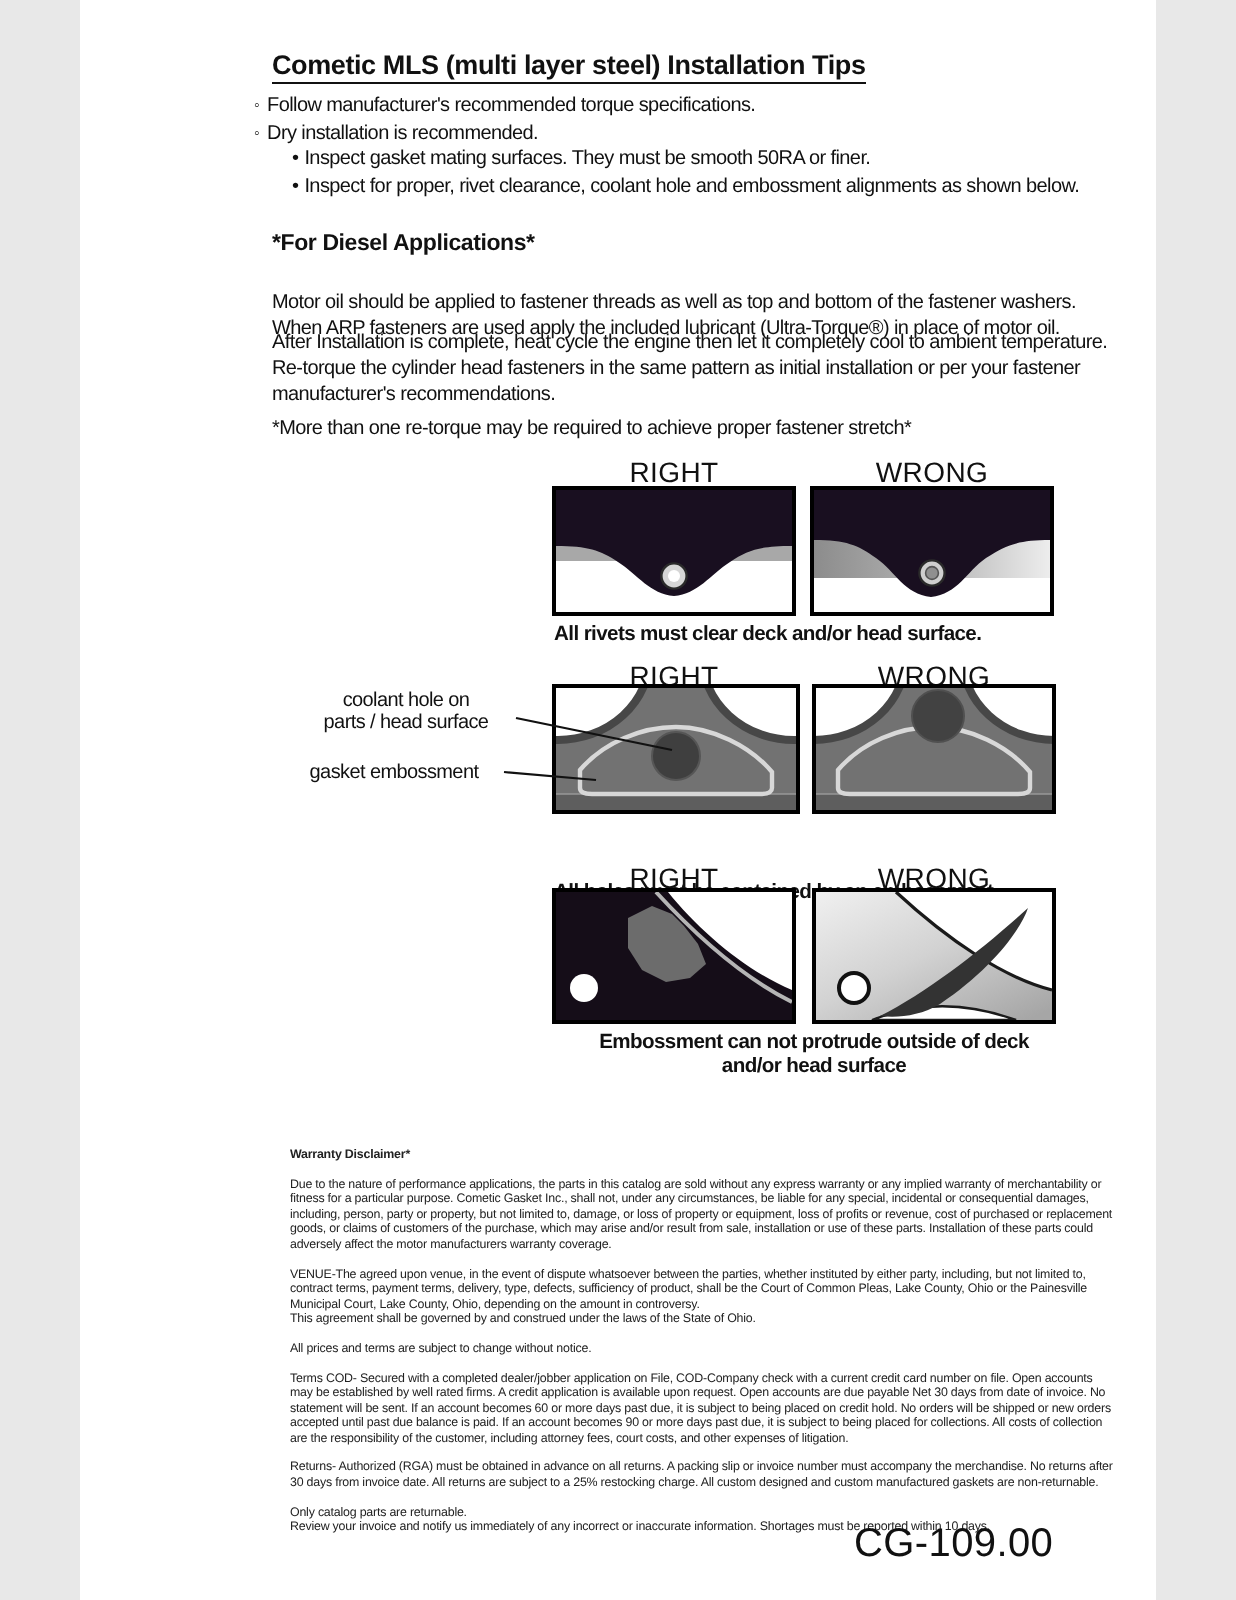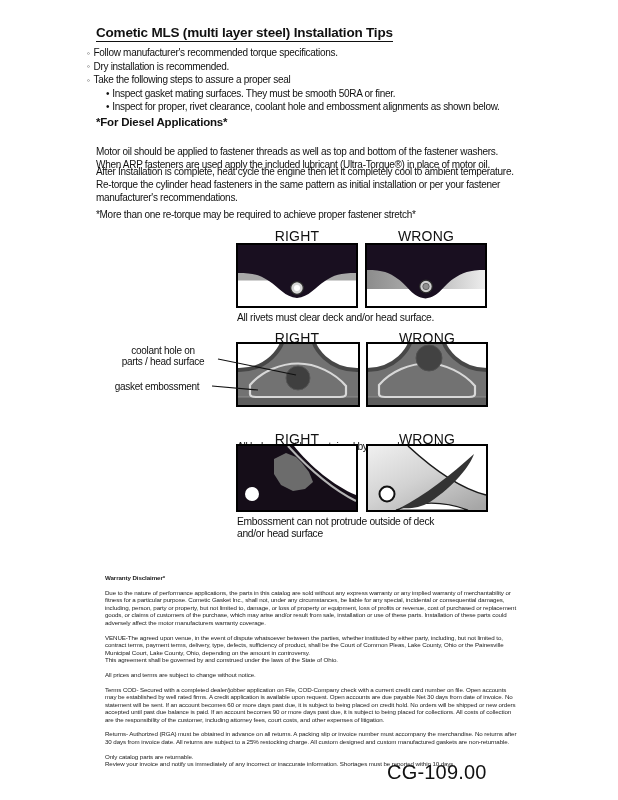--- a/index.html
+++ b/index.html
@@ -1,54 +1,53 @@
 <!DOCTYPE html>
 <html><head>
 <meta charset="utf-8">
 <style>
   * { margin:0; padding:0; box-sizing:border-box; }
   html,body { background:#e8e8e8; }
   .page {
-    position:relative; width:618px; height:800px; background:#ffffff;
+    position:relative; width:538px; height:800px; background:#ffffff;
     font-family:"Liberation Sans", sans-serif; color:#111; overflow:hidden;
     margin:0 auto;
   }
   .abs { position:absolute; }
   .title {
     left:96px; top:25px; font-size:13.5px; font-weight:bold; letter-spacing:-0.2px;
     border-bottom:1.6px solid #111; padding-bottom:1px; display:inline-block;
   }
   .tips { left:87px; top:46px; width:440px; font-size:10px; letter-spacing:-0.3px; line-height:13.2px; }
   .tips .row { white-space:nowrap; }
   .tips .sub { padding-left:19px; }
   .m1 { font-size:8px; margin-right:4px; vertical-align:0.5px; }
   .m2 { font-size:10px; margin-right:3px; }
   .body-text { font-size:10px; letter-spacing:-0.3px; line-height:13px; width:424px; }
   .sec-head { left:96px; top:116px; font-size:11.5px; font-weight:bold; letter-spacing:-0.2px; }
   .dlabel { font-size:14px; letter-spacing:0.2px; text-align:center; width:122px; }
-  .caption { font-size:10.3px; font-weight:normal; letter-spacing:-0.3px; line-height:11.5px; }
+  .caption { font-size:10.3px; font-weight:bold; letter-spacing:-0.3px; line-height:11.5px; }
   .side-label { font-size:10px; letter-spacing:-0.3px; line-height:11px; text-align:center; }
   .legal { left:105px; top:574px; width:414px; font-size:6.2px; line-height:7.5px; letter-spacing:-0.1px; color:#222; }
   .legal p { margin-bottom:7.3px; }
   .legal p.tight { margin-bottom:0; }
   .legal .lhead { font-weight:bold; margin-bottom:7.3px; }
   .code { font-size:20px; letter-spacing:0.2px; }
   svg { display:block; }
 </style>
 </head>
 <body>
 
 <div class="page">
 
   <div class="abs title">Cometic MLS (multi layer steel) Installation Tips</div>
 
   <div class="abs tips">
     <div class="row"><span class="m1">◦</span><span>Follow manufacturer's recommended torque specifications.</span></div>
     <div class="row"><span class="m1">◦</span><span>Dry installation is recommended.</span></div>
-    <div class="row"><span class="m1">◦</span><span>Take the following steps to assure a proper seal</span></div>
     <div class="row sub"><span class="m2">•</span><span>Inspect gasket mating surfaces.  They must be smooth 50RA or finer.</span></div>
     <div class="row sub"><span class="m2">•</span><span>Inspect for proper, rivet clearance, coolant hole and embossment alignments as shown below.</span></div>
   </div>
 
   <div class="abs sec-head">*For Diesel Applications*</div>
   <div class="abs body-text" style="left:96px; top:133px;margin-top:12px;">Motor oil should be applied to fastener threads as well as top and bottom of the fastener washers. When ARP fasteners are used apply the included lubricant (Ultra-Torque®) in place of motor oil.</div>
   <div class="abs body-text" style="left:96px; top:165px;">After Installation is complete, heat cycle the engine then let it completely cool to ambient temperature. Re-torque the cylinder head fasteners in the same pattern as initial installation or per your fastener manufacturer's recommendations.</div>
   <div class="abs body-text" style="left:96px; top:208px;">*More than one re-torque may be required to achieve proper fastener stretch*</div>
 
   <div class="abs dlabel" style="left:236px; top:228px;">RIGHT</div>
@@ -139,21 +138,21 @@
     </defs>
     <rect x="1" y="1" width="120" height="66" fill="#ffffff" stroke="#000" stroke-width="2"></rect>
     <path d="M2,2 H42 C68,26 96,45 120,51 V66 H2 Z" fill="url(#g3)"></path>
     <path d="M42,2 C68,26 96,45 120,51" fill="none" stroke="#1a1a1a" stroke-width="1.6"></path>
     <path d="M30,66 C55,56 80,58 102,66 Z" fill="#ffffff" stroke="#1a1a1a" stroke-width="1.2"></path>
     <path d="M34,64 C58,52 86,30 108,10 C104,22 88,42 64,58 C54,64 43,65 34,64 Z" fill="#333333"></path>
     <circle cx="21" cy="50" r="7.5" fill="#ffffff" stroke="#111" stroke-width="2"></circle>
     <rect x="1" y="1" width="120" height="66" fill="none" stroke="#000" stroke-width="2"></rect>
   </svg>
 
-  <div class="abs caption" style="left:237px; top:516px; width:260px;">
+  <div class="abs caption" style="left:237px; top:516px; width:260px;text-align:center;">
     <div>Embossment can not protrude outside of deck</div>
     <div>and/or head surface</div>
   </div>
 
   <div class="abs legal">
     <div class="lhead">Warranty Disclaimer*</div>
     <p>Due to the nature of performance applications, the parts in this catalog are sold without any express warranty or any implied warranty of merchantability or fitness for a particular purpose.  Cometic Gasket Inc., shall not, under any circumstances, be liable for any special, incidental or consequential damages, including, person, party or property, but not limited to, damage, or loss of property or equipment, loss of profits or revenue, cost of purchased or replacement goods, or claims of customers of the purchase, which may arise and/or result from sale, installation or use of these parts.  Installation of these parts could adversely affect the motor manufacturers warranty coverage.</p>
     <p class="tight">VENUE-The agreed upon venue, in the event of dispute whatsoever between the parties, whether instituted by either party, including, but not limited to, contract terms, payment terms, delivery, type, defects, sufficiency of product, shall be the Court of Common Pleas, Lake County, Ohio or the Painesville Municipal Court, Lake County, Ohio, depending on the amount in controversy.</p>
     <p>This agreement shall be governed by and construed under the laws of the State of Ohio.</p>
     <p>All prices and terms are subject to change without notice.</p>

